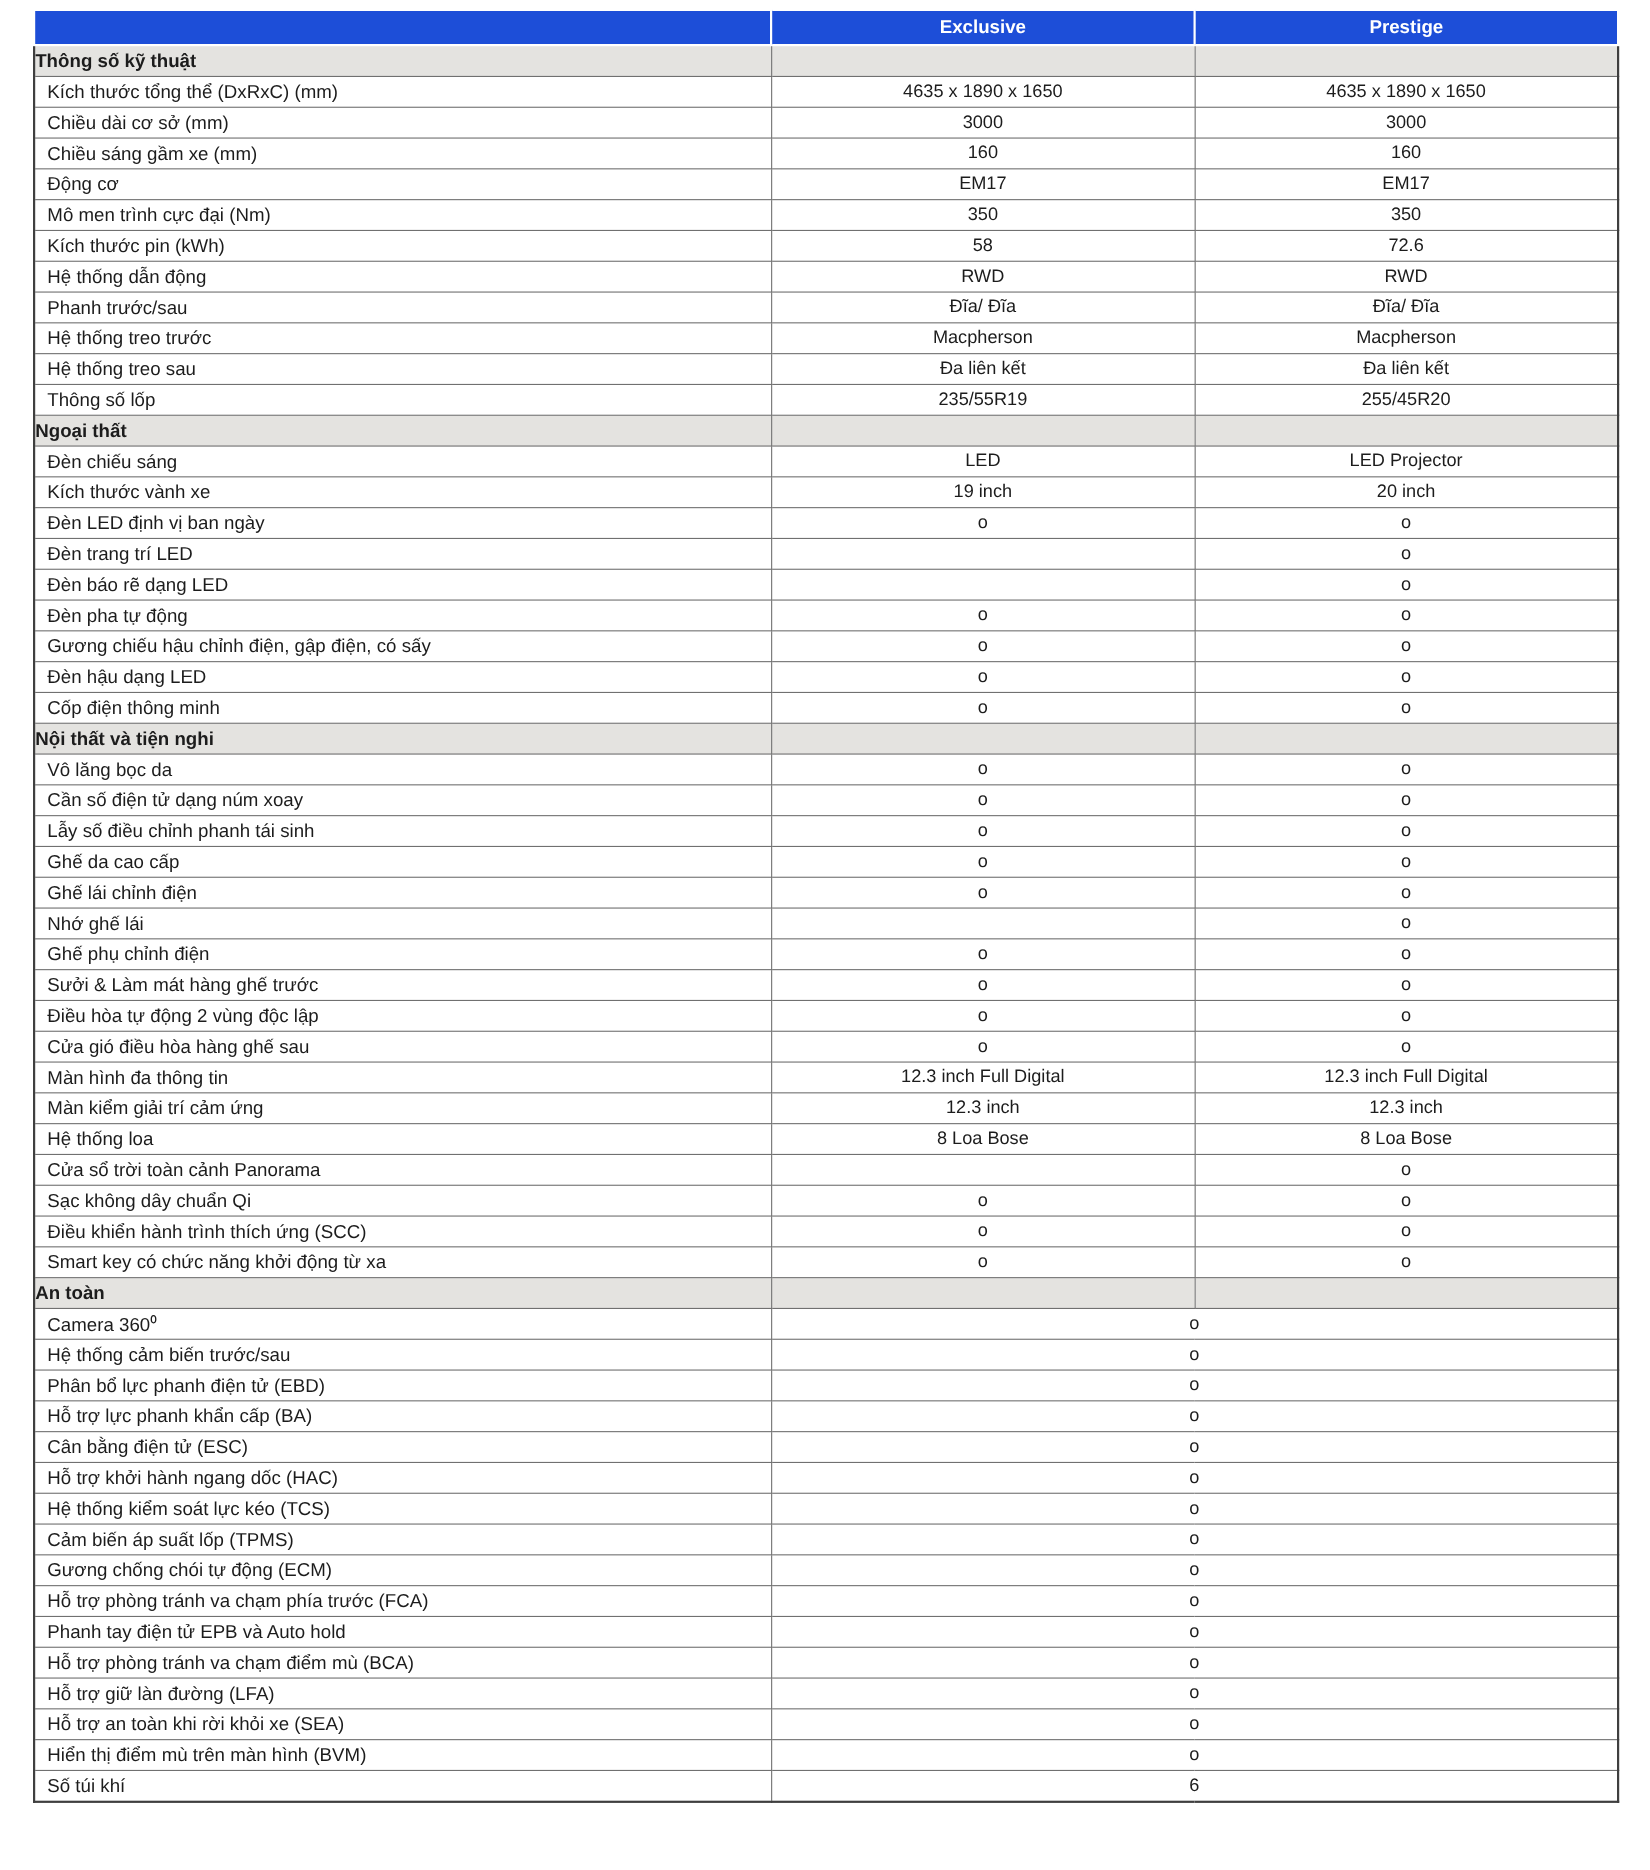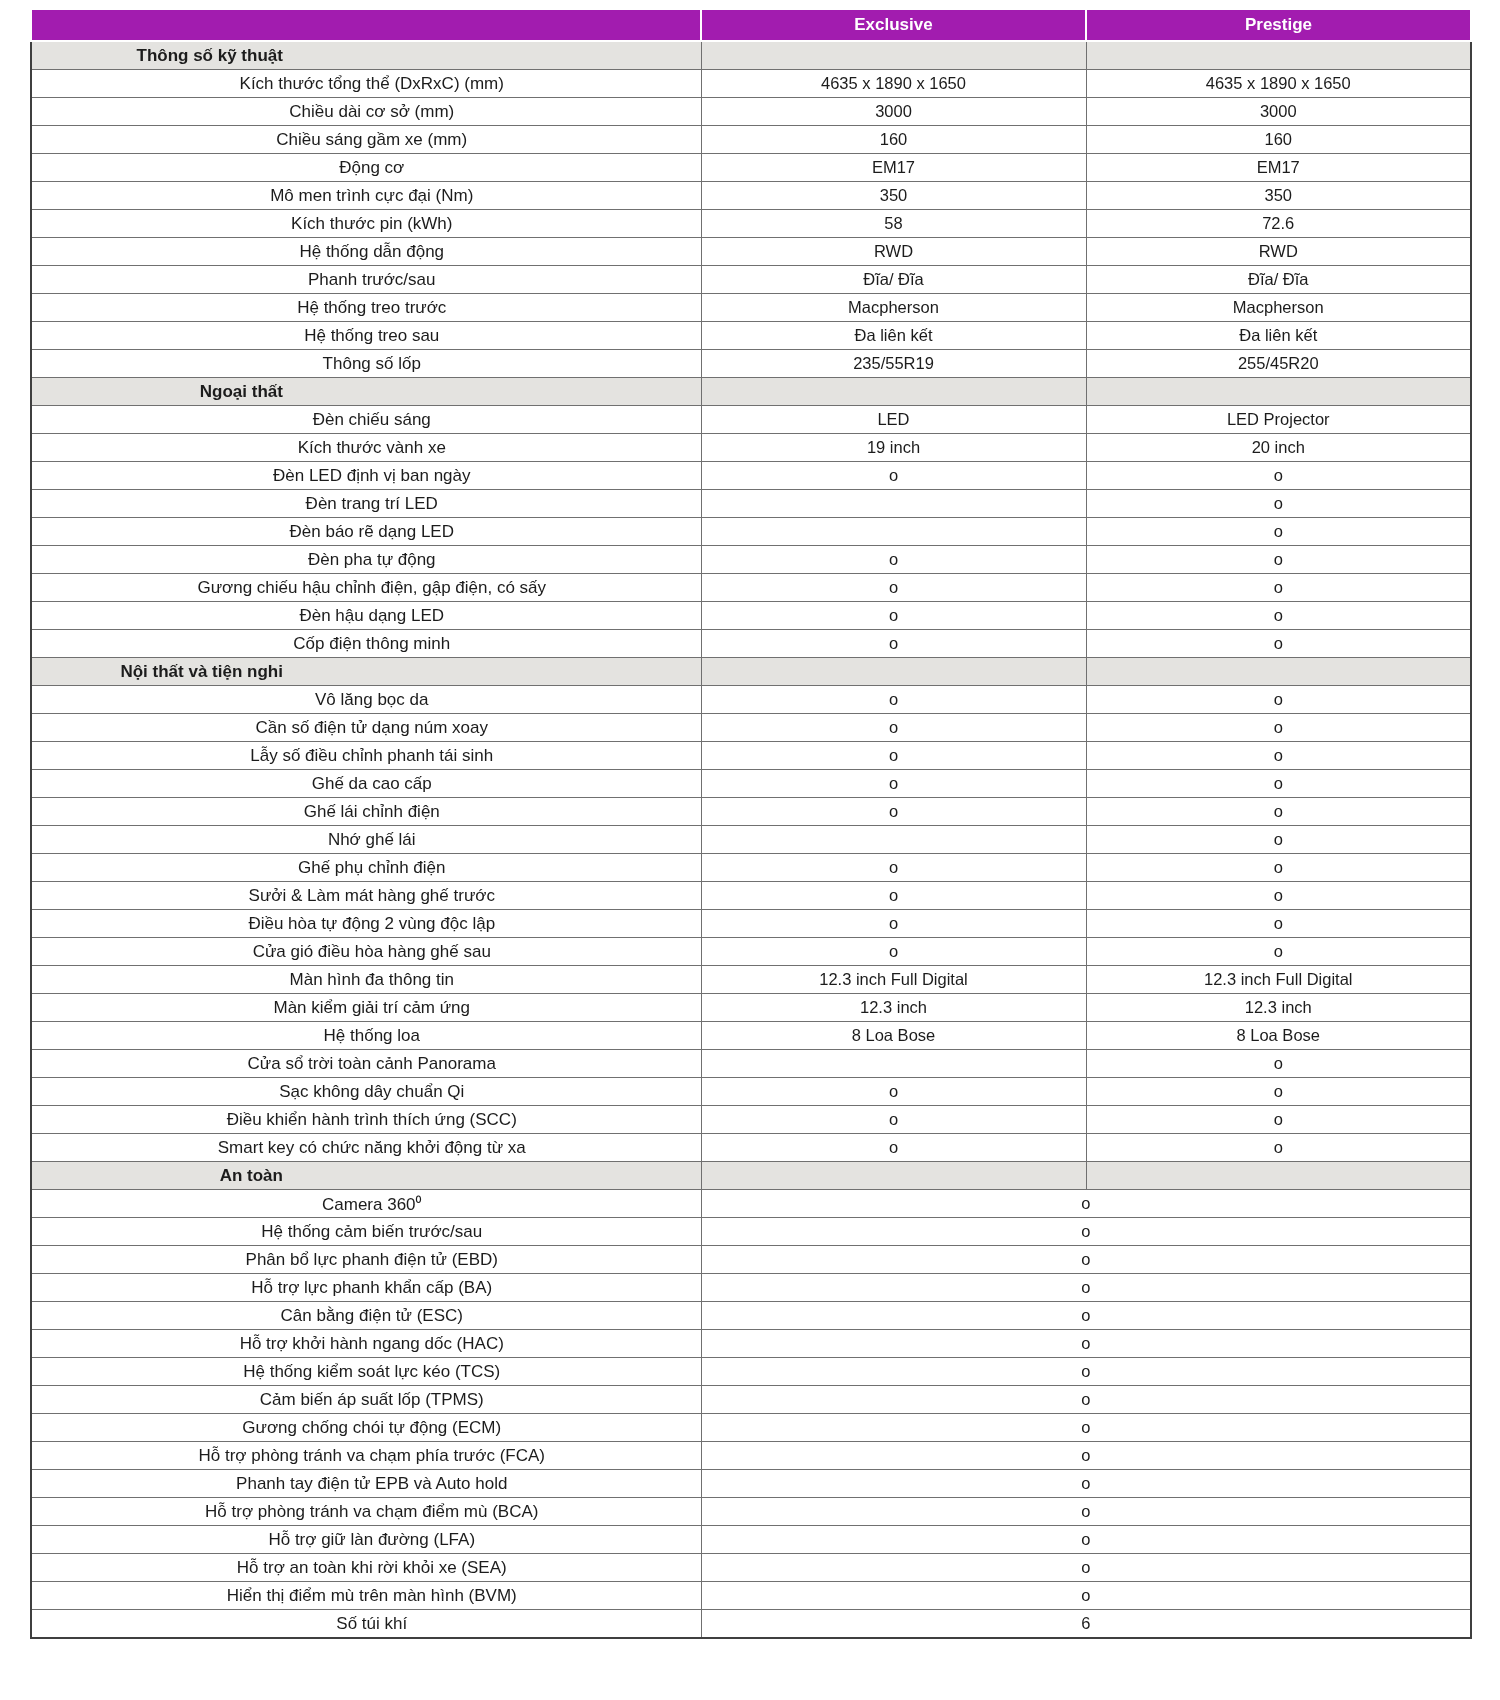--- a/index.html
+++ b/index.html
@@ -13,51 +13,51 @@
   table.spec{
     position:absolute;left:30px;top:8px;
     width:1440px;
     border-collapse:collapse;
     table-layout:fixed;
     font-size:17px;
   }
   col.c-label{width:670px;}
   col.c-val{width:385px;}
   thead td{
-    background:#a21caf;
+    background:#1d4ed8;
     border:2.5px solid #ffffff;
     height:30px;
     color:#ffffff;
     font-weight:bold;
     text-align:center;
     padding:0;
   }
   tbody{border:2.5px solid #3f3f3f;}
   tbody td{
     border:1.5px solid #707070;
     height:27px;
     padding:0;
     vertical-align:middle;
     overflow:hidden;
     white-space:nowrap;
   }
   td.lbl{
-    text-align:center;
+    text-align:left;
     padding-left:11px;
   }
   td.val{
     text-align:center;
     font-size:16.5px;
   }
   tr.section td{
     background:#e4e3e0;
   }
   td.section-title{
     font-weight:bold;
-    text-align:right;
+    text-align:left;
     padding-right:29%;
   }
 </style>
 </head>
 <body>
 
 <div class="page">
   <table class="spec">
     <colgroup>
       <col class="c-label">

